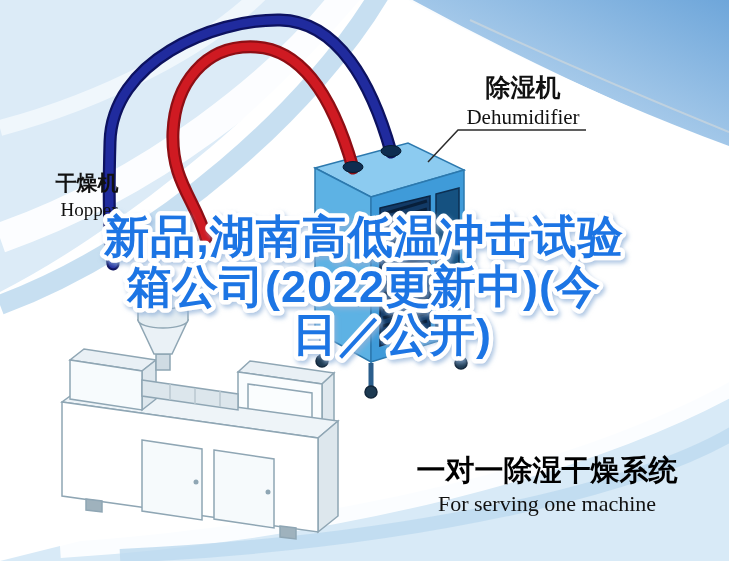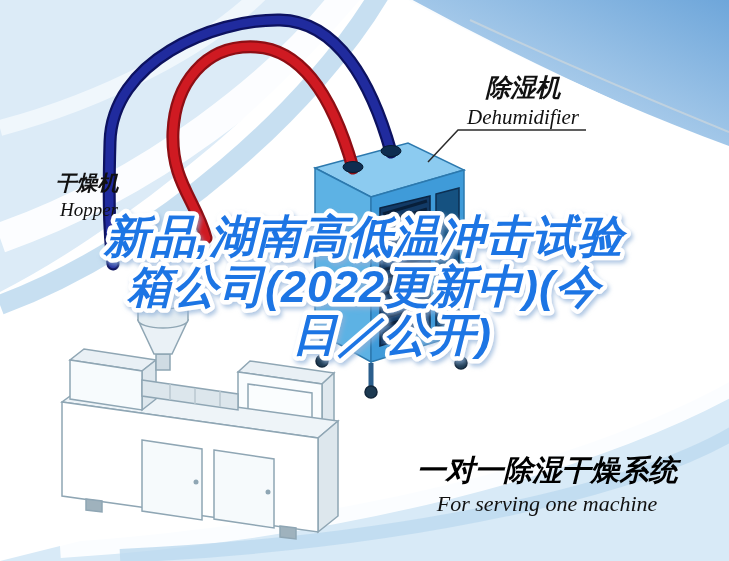--- a/index.html
+++ b/index.html
@@ -3,21 +3,20 @@
 <meta charset="utf-8">
 <style>
   html, body { margin: 0; padding: 0; background: #ffffff; }
   .stage {
     position: relative;
     width: 729px;
     height: 561px;
     overflow: hidden;
     background: #ffffff;
     font-family: "Liberation Sans", sans-serif;
-    font-style: italic;
   }
   svg { display: block; }
   .zh  { font-family: "Liberation Sans", sans-serif; font-weight: 700; }
   .en  { font-family: "Liberation Serif", serif; }
   .headline {
     font-family: "Liberation Sans", sans-serif;
     font-weight: 700;
     paint-order: stroke fill;
     stroke-linejoin: round;
   }

